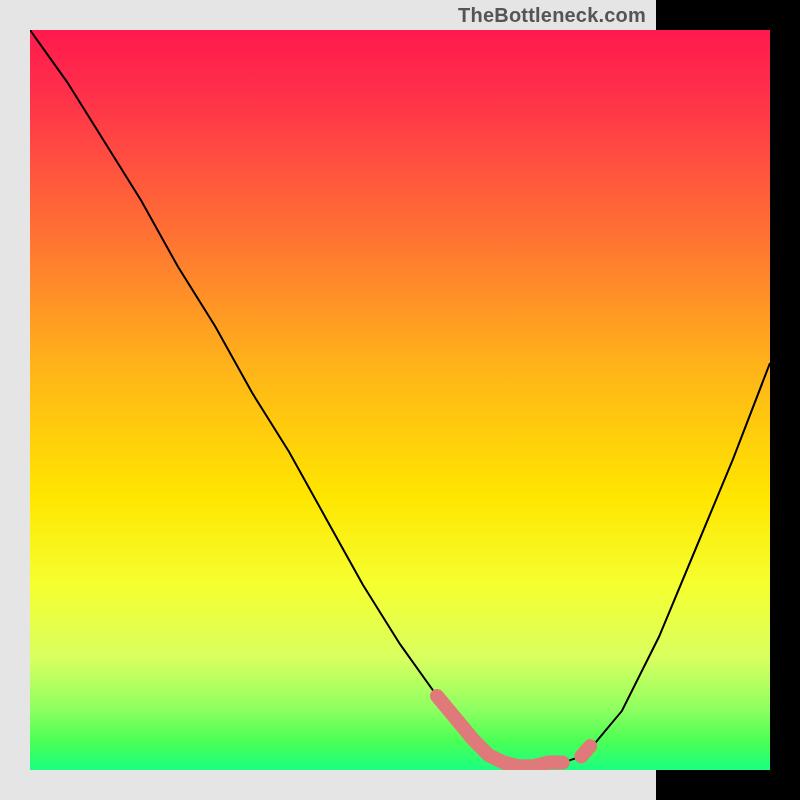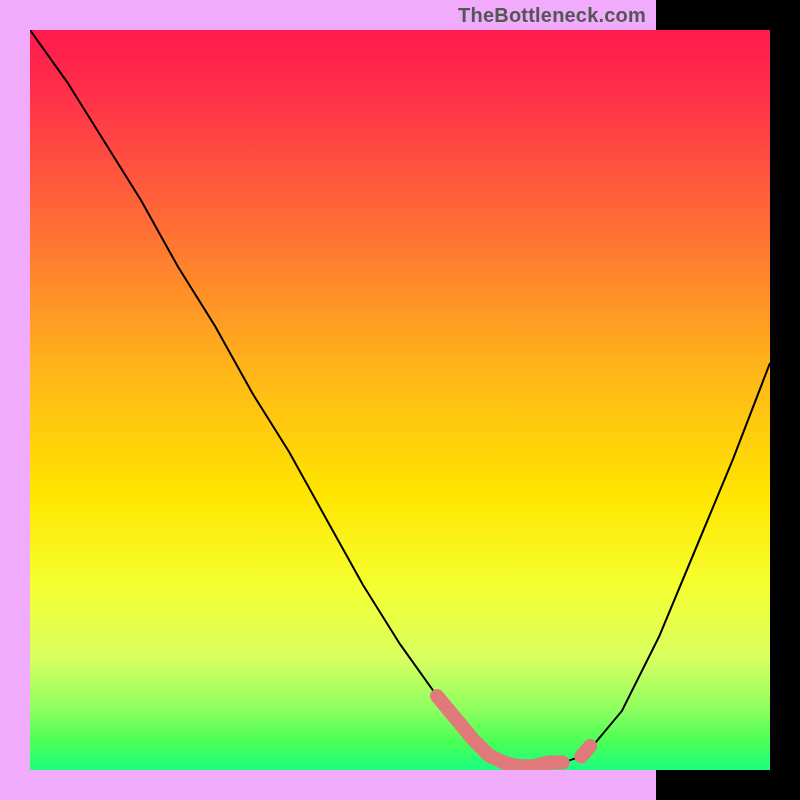--- a/index.html
+++ b/index.html
@@ -8,21 +8,21 @@
     width: 800px;
     height: 800px;
     background: #000;
     overflow: hidden;
     font-family: Arial, Helvetica, sans-serif;
   }
   .frame {
     position: relative;
     width: 656px;
     height: 800px;
-    background: #f0abfc;
+    background: #e5e5e5;
   }
   .watermark {
     position: absolute;
     top: 4px;
     right: 10px;
     color: #555;
     font-size: 20px;
     font-weight: 600;
     letter-spacing: 0.2px;
     z-index: 5;

